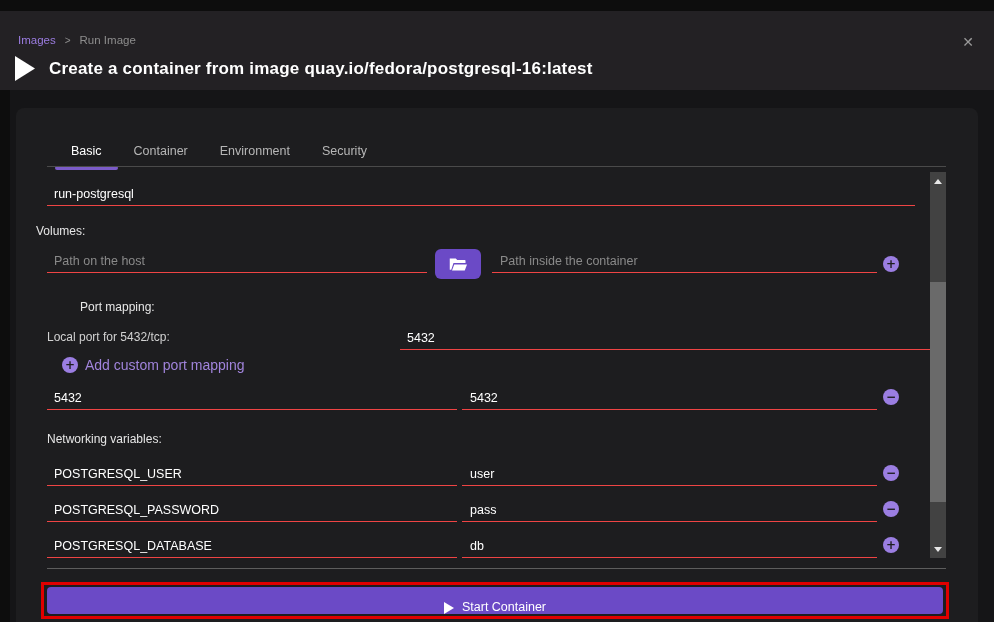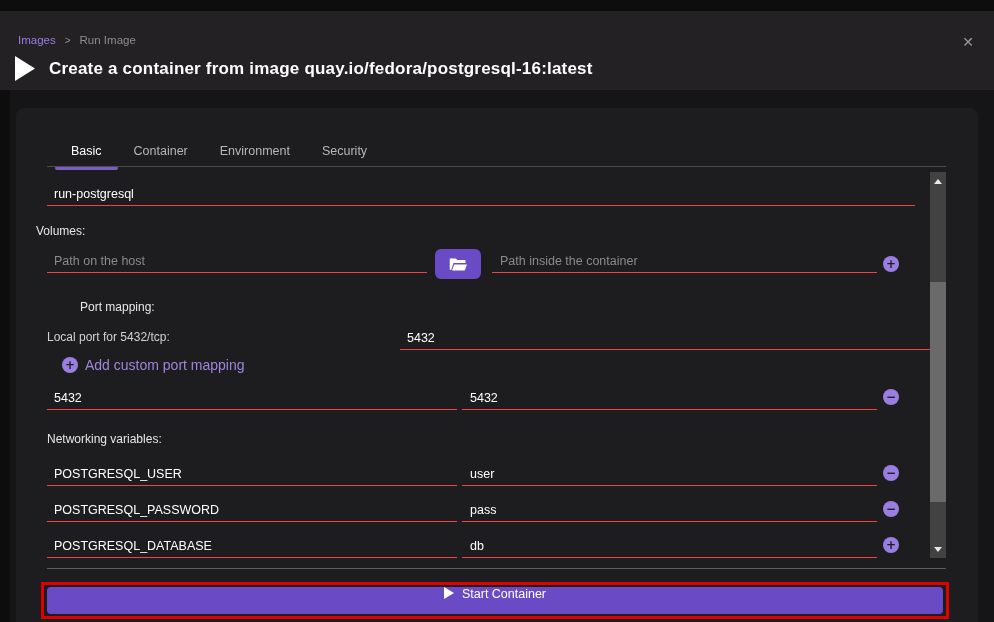--- a/index.html
+++ b/index.html
@@ -61,21 +61,21 @@
 
   .pleft  { position:absolute; left:31px;  width:410px; padding-left:7px; }
   .pright { position:absolute; left:446px; width:415px; padding-left:8px; }
 
   
   .bottom-divider { position:absolute; left:31px; top:460px; width:899px; height:0;
                     border-bottom:1px solid #5d5d5d; }
   .start-btn { position:absolute; left:31px; top:479px; width:896px; height:27px; border:none;
                border-radius:4px; background:#6b4ac6; color:#ffffff; font-size:12.5px;
                font-family:"Liberation Sans", sans-serif; cursor:pointer; display:flex;
-               align-items:flex-start; justify-content:center; gap:8px; }
+               align-items:flex-end; justify-content:center; gap:8px; }
   .annotation { position:absolute; left:25px; top:474px; width:908px; height:37px;
                 border:3px solid #e00000; pointer-events:none; }
 
   
   .scrollbar { position:absolute; left:914px; top:64px; width:16px; height:386px; background:#424242; }
   .sb-arrow { position:absolute; left:0; width:16px; height:14px; display:flex; align-items:center;
               justify-content:center; cursor:pointer; }
   .sb-up { top:2px; } .sb-down { bottom:2px; }
   .tri-up   { width:0; height:0; border-left:4px solid transparent; border-right:4px solid transparent;
               border-bottom:5px solid #e8e8e8; }

